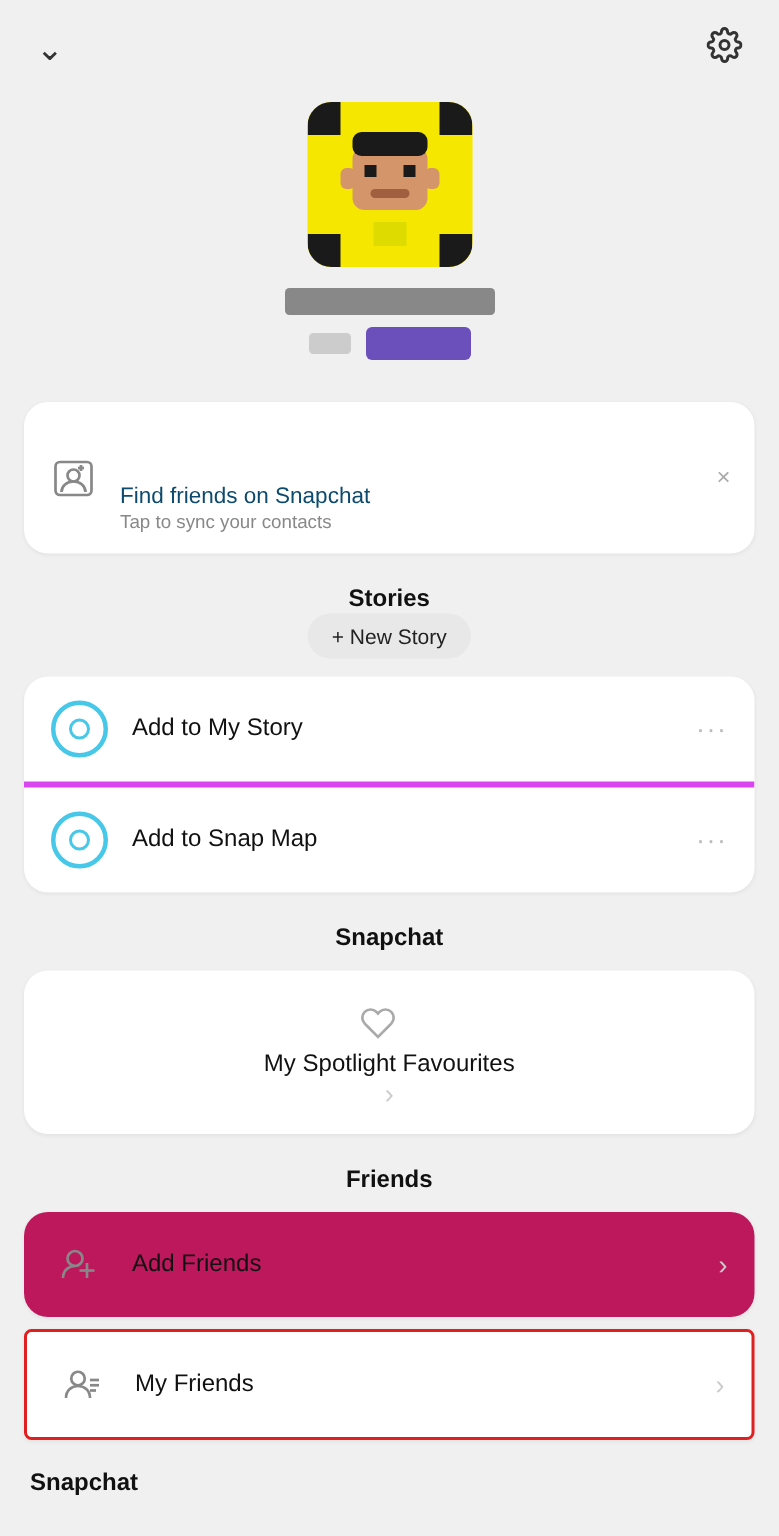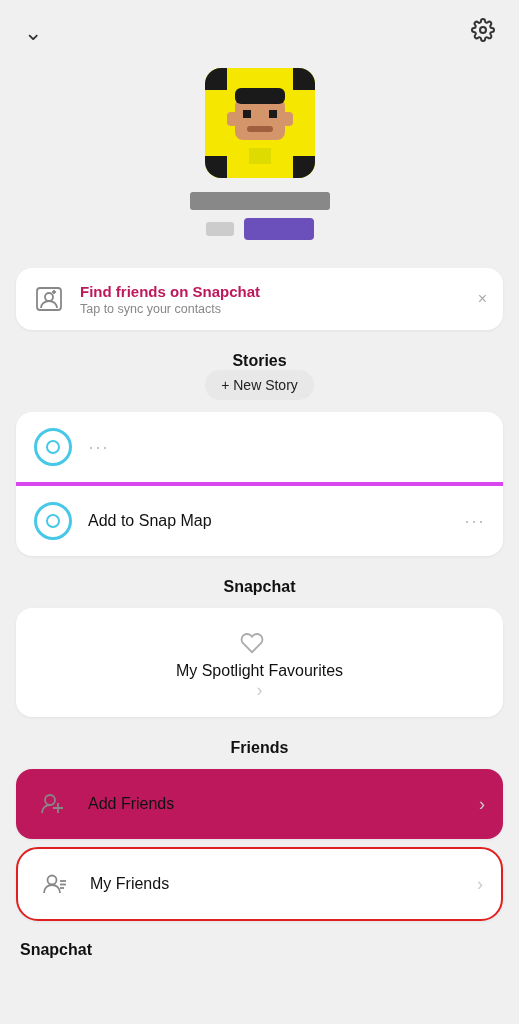--- a/index.html
+++ b/index.html
@@ -104,22 +104,23 @@
       height: 34px;
       color: #888;
       font-size: 26px;
       display: flex;
       align-items: center;
       justify-content: center;
     }
 
     .find-friends-text .title {
       font-size: 15px;
-      font-weight: 700;
-      color: #be185d;
+      font-weight: 400;
+      color: #0c4a6e;
+      margin-top: 40px;
     }
 
     .find-friends-text .subtitle {
       font-size: 12.5px;
       color: #888;
       margin-top: 2px;
     }
 
     .close-x {
       font-size: 16px;
@@ -241,21 +242,21 @@
       font-size: 22px;
       flex-shrink: 0;
     }
 
     .bitmoji-section {
       padding: 6px 20px 6px;
     }
 
     .my-friends-wrapper {
       margin: 0 16px;
-      border-radius: 22px;
+      border-radius: 5px;
       border: 2.5px solid #e02020;
       background: #fff;
       box-shadow: 0 1px 3px rgba(0,0,0,0.06);
     }
 
     .my-friends-item-inner {
       display: flex;
       align-items: center;
       padding: 16px 18px;
       cursor: pointer;
@@ -347,20 +348,21 @@
 <div class="section-header">
   <span class="section-title">Stories</span>
   <button class="new-story-btn">+ New Story</button>
 </div>
 
 <div class="card-group">
   <div class="card-item">
     <div class="story-icon">
       <div class="story-icon-inner"></div>
     </div>
+    <span class="card-label">Add to My Story</span>
     <span class="dots-icon">···</span>
   </div>
   <div class="card-item">
     <div class="story-icon">
       <div class="story-icon-inner"></div>
     </div>
     <span class="card-label">Add to Snap Map</span>
     <span class="dots-icon">···</span>
   </div>
 </div>

